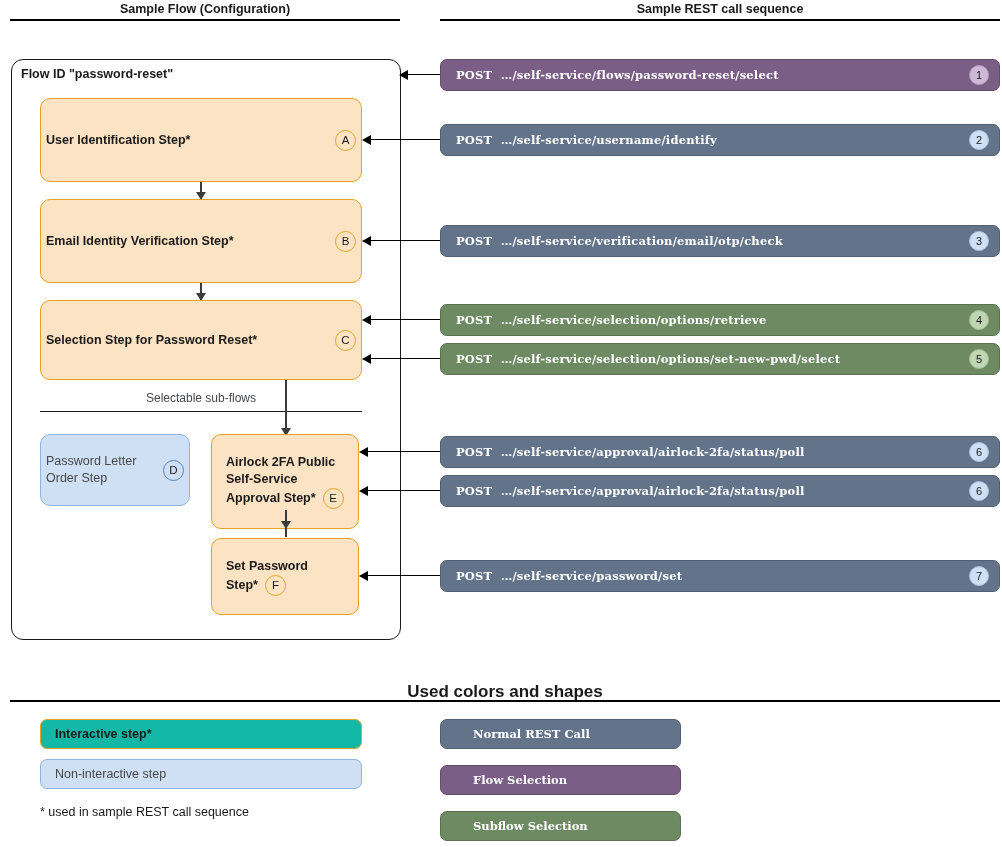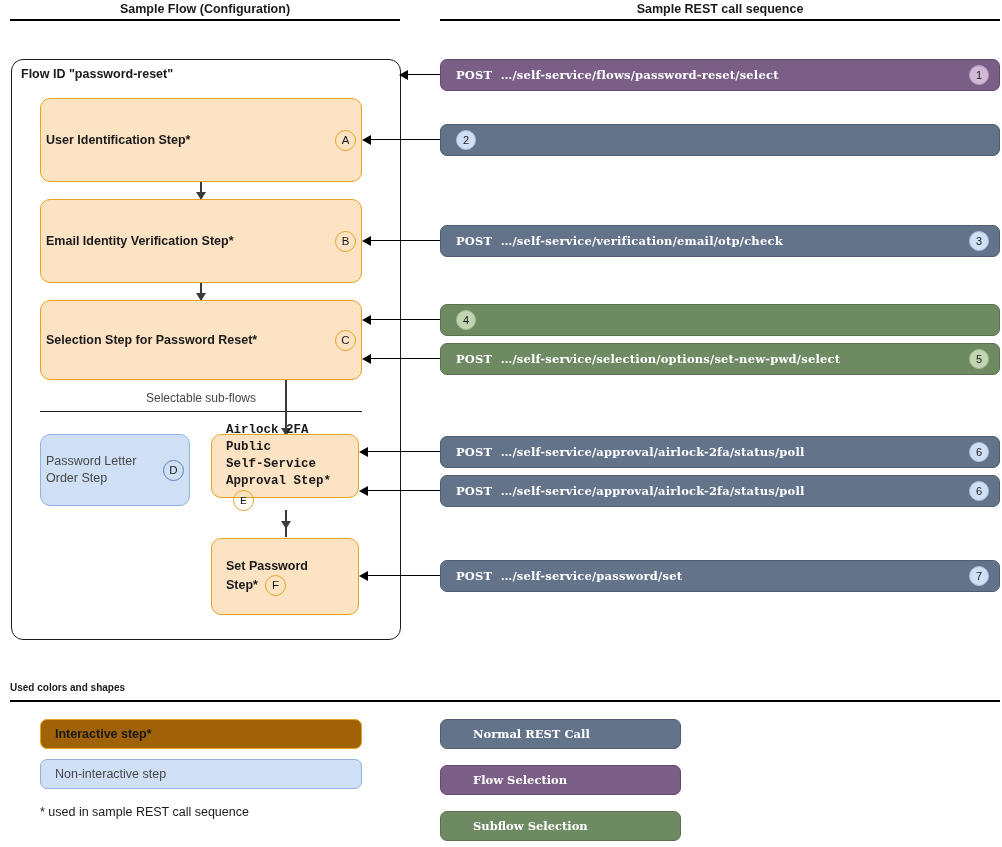--- a/index.html
+++ b/index.html
@@ -110,29 +110,29 @@
     font-size:11px;color:#1a1a1a;flex:0 0 auto;
     box-sizing:border-box;
   }
   .num-badge.normal{background:#cfe0f5;border:1px solid #a8c1de;}
   .num-badge.flow{background:#cfb9d6;border:1px solid #b49cbd;}
   .num-badge.subflow{background:#c0d6b3;border:1px solid #a3bd95;}
 
   
   #legend-rule{left:10px;top:700px;width:990px;height:1.5px;background:#000000;}
   #legend-title{
-    left:10px;top:682px;width:990px;text-align:left;
-    font-size:10px;font-weight:bold;
+    left:10px;top:682px;width:990px;text-align:center;
+    font-size:17px;font-weight:bold;
   }
   .legend-box{
     box-sizing:border-box;height:30px;border-radius:7px;
     display:flex;align-items:center;padding:0 14px;
     font-size:12.5px;
   }
-  .legend-box.interactive{background:#a16207;border:1.6px solid #e5a320;font-weight:bold;color:#1a1a1a;}
+  .legend-box.interactive{background:#14b8a6;border:1.6px solid #e5a320;font-weight:bold;color:#1a1a1a;}
   .legend-box.noninteractive{background:#cfe0f5;border:1.6px solid #8fb4e0;color:#45474a;}
   #legend-footnote{left:40px;top:805px;font-size:12.5px;color:#1a1a1a;}
 
   .legend-rest{
     box-sizing:border-box;width:241px;height:30px;border-radius:7px;
     display:flex;align-items:center;padding:0 32px;
     font-family:"DejaVu Serif", serif;
     font-size:11.5px;font-weight:bold;color:#ffffff;
   }
 </style>
@@ -173,21 +173,21 @@
 <div class="abs" id="subflow-rule"></div>
 
 <div class="abs vline" style="left:285px;top:380px;height:55px;"></div>
 <div class="abs arrow-down" style="left:281px;top:428px;"></div>
 
 <div class="abs step noninteractive" style="left:40px;top:434px;width:150px;height:72px;">
   <span class="step-label">Password Letter Order Step</span>
   <span class="badge blue">D</span>
 </div>
 
-<div class="abs step interactive stacked" style="left:211px;top:434px;width:148px;height:64px;font-family:Liberation Mono, monospace;">
+<div class="abs step interactive stacked" style="left:211px;top:434px;width:148px;height:95px;">
   <span class="step-label">
     <span>Airlock 2FA Public</span><br>
     <span>Self-Service</span><br>
     <span>Approval Step*</span><span class="inline-badge">E</span>
   </span>
 </div>
 
 <div class="abs vline" style="left:285px;top:510px;height:27px;"></div>
 <div class="abs arrow-down" style="left:281px;top:521px;"></div>
 
@@ -221,29 +221,31 @@
 
 <div class="abs hline" style="left:368px;top:575px;width:72px;"></div>
 <div class="abs arrow-left" style="left:359px;top:571px;"></div>
 
 <div class="abs rest-bar flow" style="left:440px;top:59px;width:560px;">
   <span class="rest-text"><span>POST</span>&nbsp;&nbsp;<span>…/self-service/flows/password-reset/select</span></span>
   <span class="num-badge flow">1</span>
 </div>
 
 <div class="abs rest-bar normal" style="left:440px;top:124px;width:560px;">
+  <span class="rest-text"><span>POST</span>&nbsp;&nbsp;<span>…/self-service/username/identify</span></span>
   <span class="num-badge normal">2</span>
 </div>
 
 <div class="abs rest-bar normal" style="left:440px;top:225px;width:560px;">
   <span class="rest-text"><span>POST</span>&nbsp;&nbsp;<span>…/self-service/verification/email/otp/check</span></span>
   <span class="num-badge normal">3</span>
 </div>
 
 <div class="abs rest-bar subflow" style="left:440px;top:304px;width:560px;">
+  <span class="rest-text"><span>POST</span>&nbsp;&nbsp;<span>…/self-service/selection/options/retrieve</span></span>
   <span class="num-badge subflow">4</span>
 </div>
 
 <div class="abs rest-bar subflow" style="left:440px;top:343px;width:560px;">
   <span class="rest-text"><span>POST</span>&nbsp;&nbsp;<span>…/self-service/selection/options/set-new-pwd/select</span></span>
   <span class="num-badge subflow">5</span>
 </div>
 
 <div class="abs rest-bar normal" style="left:440px;top:436px;width:560px;">
   <span class="rest-text"><span>POST</span>&nbsp;&nbsp;<span>…/self-service/approval/airlock-2fa/status/poll</span></span>

